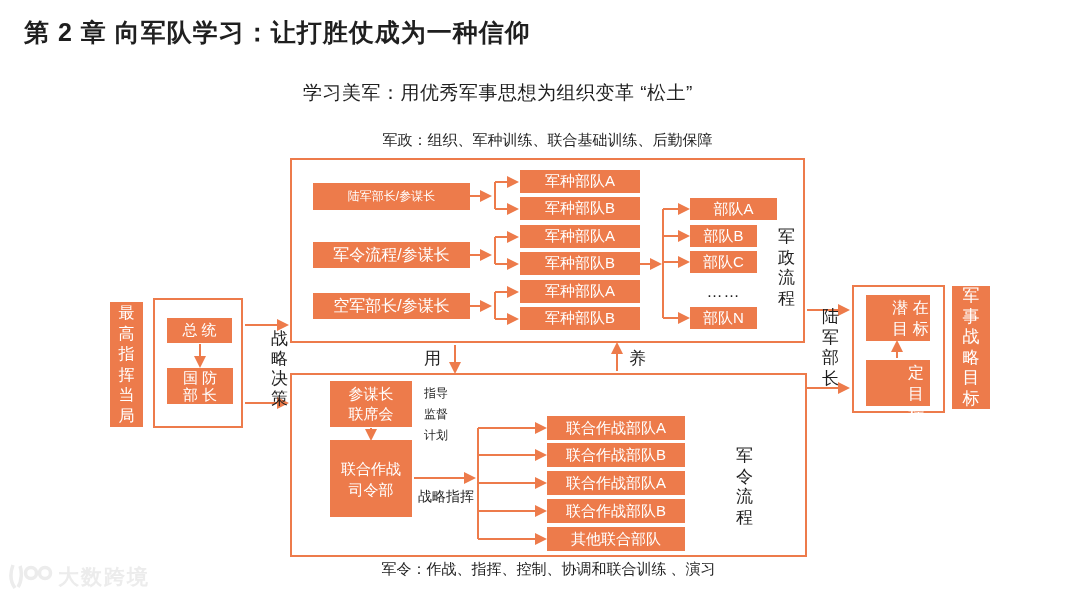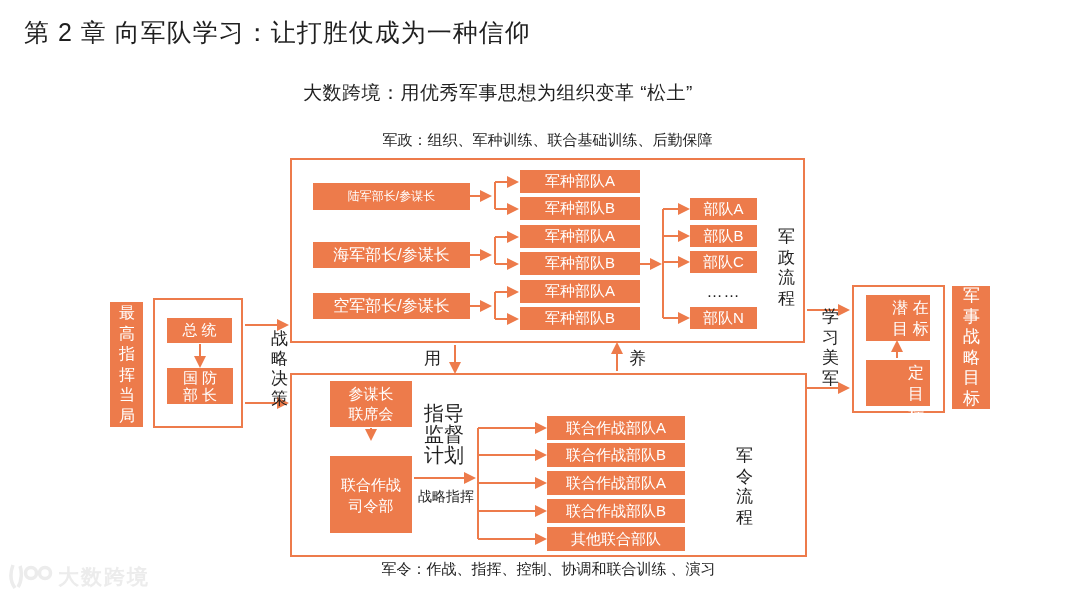--- a/index.html
+++ b/index.html
@@ -17,37 +17,37 @@
   .frame {
     position:absolute; border:2px solid var(--accent); background:transparent;
     box-sizing:border-box;
   }
   .pre { white-space:pre-line; }
   .vtext {
     position:absolute; word-break:break-all; 
     font-size:17px; line-height:20.5px; width:18px; color:var(--ink);
   }
   .vfill {
-    word-break:break-all; text-align:right;
+    word-break:break-all; text-align:center;
   }
   .caption { position:absolute; font-size:15px; color:var(--ink); text-align:center; }
   .small-label { position:absolute; color:var(--ink); }
   svg.connectors { position:absolute; left:0; top:0; pointer-events:none; }
-  #title { position:absolute; left:24px; top:16px; font-size:25px; font-weight:400; letter-spacing:1px; }
+  #title { position:absolute; left:24px; top:16px; font-size:25px; font-weight:700; letter-spacing:1px; }
   #subtitle { position:absolute; left:303px; top:80px; font-size:19px; font-weight:400; letter-spacing:0.5px; }
   #watermark { position:absolute; left:8px; top:561px; display:flex; align-items:center; gap:4px; color:#ececec; }
   #watermark .wm-text { font-size:21px; font-weight:700; letter-spacing:2px; }
 </style>
 </head>
 <body>
 
 <div id="slide">
 
   <div id="title">第 2 章 向军队学习：让打胜仗成为一种信仰</div>
-  <div id="subtitle">大数跨境：用优秀军事思想为组织变革 “松土”</div>
+  <div id="subtitle">学习美军：用优秀军事思想为组织变革 “松土”</div>
 
   <svg class="connectors" width="1080" height="607" viewBox="0 0 1080 607">
     <defs>
       <marker id="ah" viewBox="0 0 10 10" refX="5" refY="5" markerWidth="6" markerHeight="6" orient="auto">
         <path d="M0,0 L10,5 L0,10 Z" fill="#ED7B4B"></path>
       </marker>
     </defs>
     <g stroke="#ED7B4B" stroke-width="2" fill="none">
       <g>
         <line x1="200" y1="344" x2="200" y2="362" marker-end="url(#ah)"></line>
@@ -112,62 +112,62 @@
   <div class="frame" style="left:153px; top:298px; width:90px; height:130px;"></div>
   <div class="fill" style="left:167px; top:318px; width:65px; height:25px; font-size:15px;">总 统</div>
   <div class="fill pre" style="left:167px; top:368px; width:66px; height:36px; font-size:15px; line-height:17px;">国 防
 部 长</div>
   <div class="vtext" style="left:271px; top:329px; width:18px; line-height:20px;">战略决策</div>
 
   <div class="caption" style="left:290px; top:131px; width:515px;text-align:center;">军政：组织、军种训练、联合基础训练、后勤保障</div>
   <div class="frame" style="left:290px; top:158px; width:515px; height:185px;"></div>
 
   <div class="fill" style="left:313px; top:183px; width:157px; height:27px; font-size:12px;">陆军部长/参谋长</div>
-  <div class="fill" style="left:313px; top:242px; width:157px; height:26px; font-size:16px;">海军部长/参谋长</div>
+  <div class="fill" style="left:313px; top:242px; width:157px; height:26px; font-size:16px;">军令流程/参谋长</div>
   <div class="fill" style="left:313px; top:293px; width:157px; height:26px; font-size:16px;">空军部长/参谋长</div>
 
   <div class="fill" style="left:520px; top:170px; width:120px; height:23px; font-size:15px;">军种部队A</div>
   <div class="fill" style="left:520px; top:197px; width:120px; height:23px; font-size:15px;">军种部队B</div>
   <div class="fill" style="left:520px; top:225px; width:120px; height:23px; font-size:15px;">军种部队A</div>
   <div class="fill" style="left:520px; top:252px; width:120px; height:23px; font-size:15px;">军种部队B</div>
   <div class="fill" style="left:520px; top:280px; width:120px; height:23px; font-size:15px;">军种部队A</div>
   <div class="fill" style="left:520px; top:307px; width:120px; height:23px; font-size:15px;">军种部队B</div>
 
-  <div class="fill" style="left:690px; top:198px; width:67px; height:22px; font-size:15px;">部队A</div>
+  <div class="fill" style="left:690px; top:198px; width:87px; height:22px; font-size:15px;">部队A</div>
   <div class="fill" style="left:690px; top:225px; width:67px; height:22px; font-size:15px;">部队B</div>
   <div class="fill" style="left:690px; top:251px; width:67px; height:22px; font-size:15px;">部队C</div>
   <div class="caption" style="left:690px; top:283px; width:67px; font-size:16px; letter-spacing:1px;">……</div>
   <div class="fill" style="left:690px; top:307px; width:67px; height:22px; font-size:15px;">部队N</div>
 
   <div class="vtext" style="left:778px; top:227px;">军政流程</div>
 
   <div class="small-label" style="left:424px; top:347px; font-size:17px;">用</div>
   <div class="small-label" style="left:629px; top:347px; font-size:17px;">养</div>
 
   <div class="frame" style="left:290px; top:373px; width:517px; height:184px;"></div>
   <div class="caption" style="left:290px; top:560px; width:517px;">军令：作战、指挥、控制、协调和联合训练 、演习</div>
 
   <div class="fill pre" style="left:330px; top:381px; width:82px; height:46px; font-size:15px; line-height:20px;">参谋长
 联席会</div>
-  <div class="small-label pre" style="left:424px; top:383px; font-size:20px; line-height:21px;margin-top:20px;">指导
+  <div class="small-label pre" style="left:424px; top:383px; font-size:12px; line-height:21px;">指导
 监督
 计划</div>
-  <div class="fill pre" style="left:330px; top:456px; width:82px; height:77px; font-size:15px; line-height:21px;">联合作战
+  <div class="fill pre" style="left:330px; top:440px; width:82px; height:77px; font-size:15px; line-height:21px;">联合作战
 司令部</div>
   <div class="small-label" style="left:418px; top:488px; font-size:14px;">战略指挥</div>
 
   <div class="fill" style="left:547px; top:416px; width:138px; height:24px; font-size:15px;">联合作战部队A</div>
   <div class="fill" style="left:547px; top:443px; width:138px; height:24px; font-size:15px;">联合作战部队B</div>
   <div class="fill" style="left:547px; top:471px; width:138px; height:24px; font-size:15px;">联合作战部队A</div>
   <div class="fill" style="left:547px; top:499px; width:138px; height:24px; font-size:15px;">联合作战部队B</div>
   <div class="fill" style="left:547px; top:527px; width:138px; height:24px; font-size:15px;">其他联合部队</div>
 
   <div class="vtext" style="left:736px; top:446px;">军令流程</div>
 
-  <div class="vtext" style="left:822px; top:307px;">学习美军</div>
+  <div class="vtext" style="left:822px; top:307px;">陆军部长</div>
   <div class="frame" style="left:852px; top:285px; width:93px; height:128px;"></div>
   <div class="fill pre" style="left:866px; top:295px; width:64px; height:46px; font-size:16px; line-height:21px;padding-left:25px;">潜 在
 目 标</div>
   <div class="fill pre" style="left:866px; top:360px; width:64px; height:46px; font-size:16px; line-height:21px;padding-left:36px;">既 定
 目 标</div>
   <div class="fill vfill" style="left:952px; top:286px; width:38px; height:123px; font-size:17px; line-height:20.5px; padding:0 10px;">军事战略目标</div>
 
   <div id="watermark">
     <svg width="46" height="32" viewBox="0 0 46 32">
       <g stroke="#ececec" stroke-width="3.5" fill="none">

